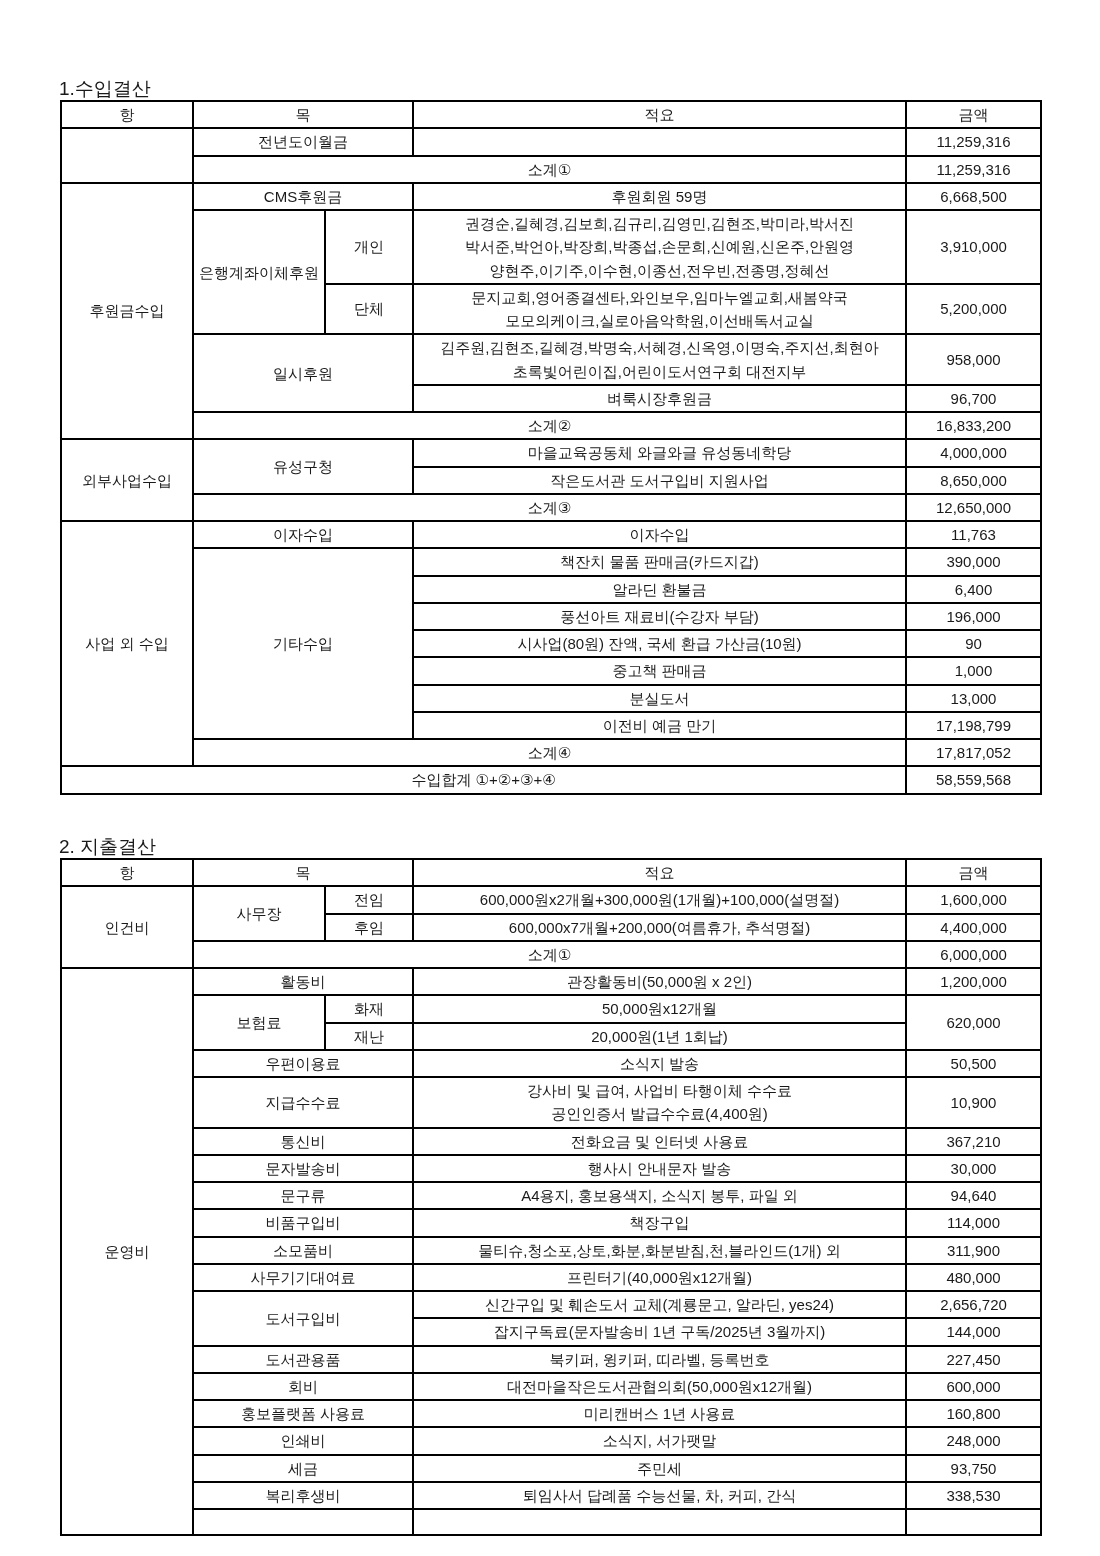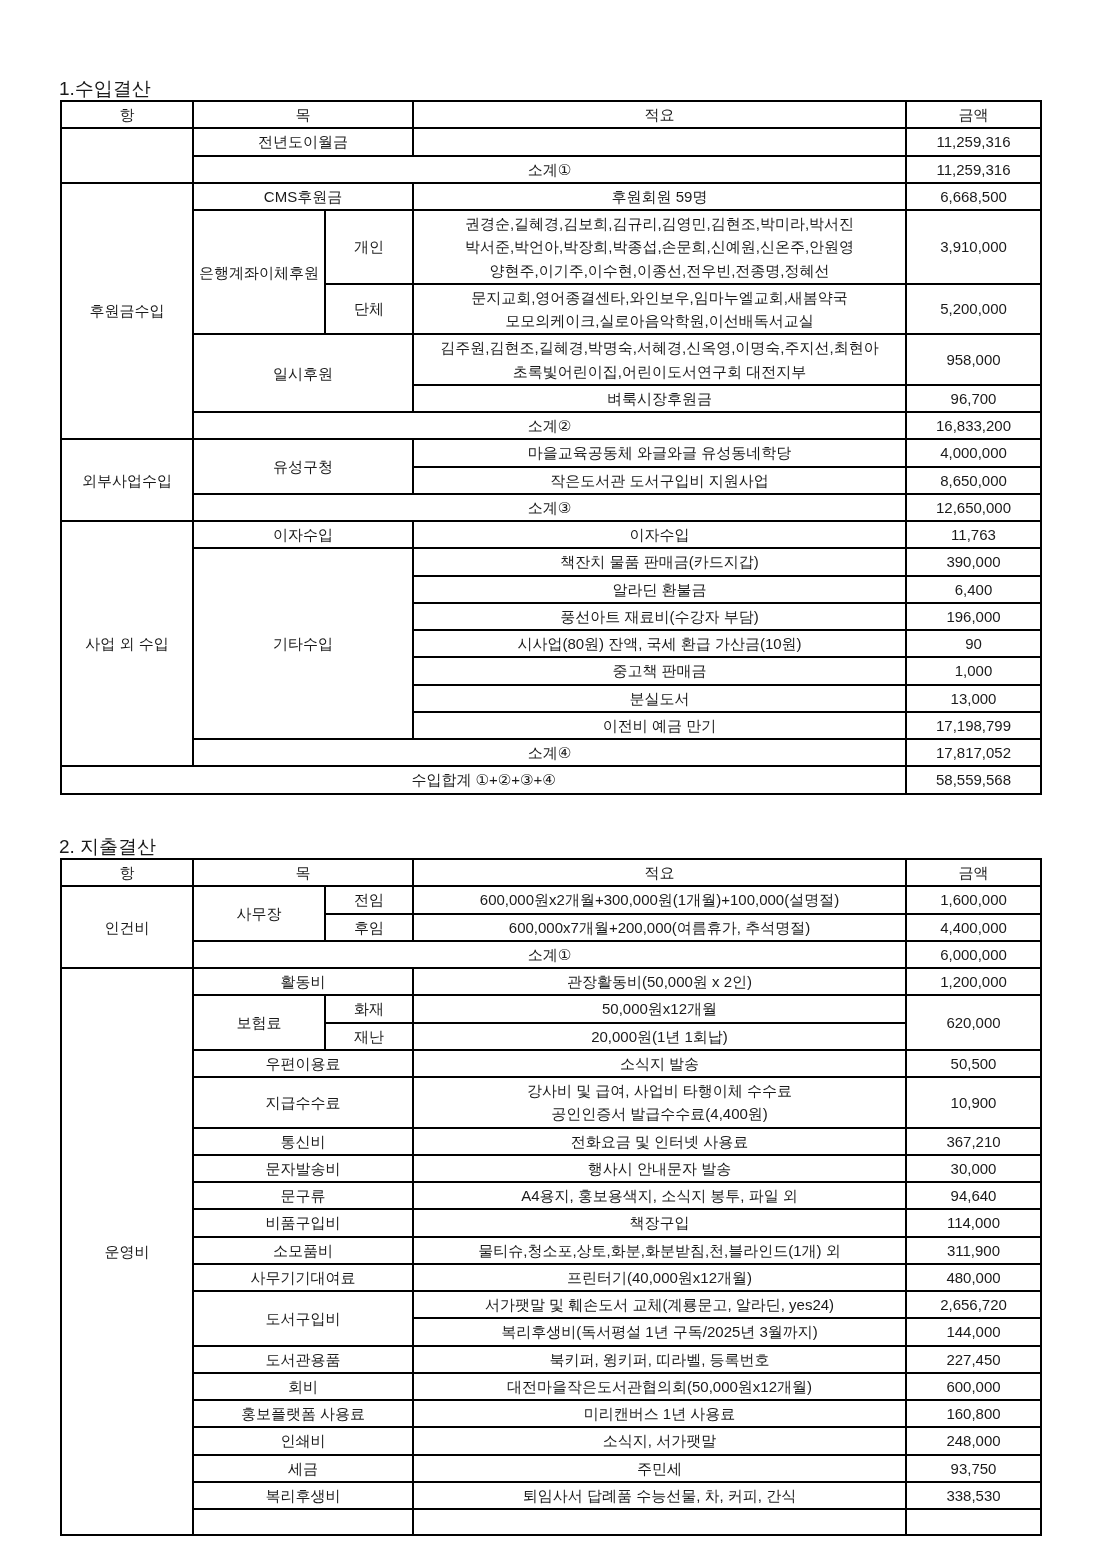--- a/index.html
+++ b/index.html
@@ -251,25 +251,25 @@
       <td>물티슈,청소포,상토,화분,화분받침,천,블라인드(1개) 외</td>
       <td class="r3 amt">311,900</td>
     </tr>
     <tr>
       <td colspan="2">사무기기대여료</td>
       <td>프린터기(40,000원x12개월)</td>
       <td class="r3 amt">480,000</td>
     </tr>
     <tr>
       <td rowspan="2" colspan="2">도서구입비</td>
-      <td>서가팻말 및 훼손도서 교체(계룡문고, 알라딘, yes24)</td>
+      <td>신간구입 및 훼손도서 교체(계룡문고, 알라딘, yes24)</td>
       <td class="r3 amt">2,656,720</td>
     </tr>
     <tr>
-      <td class="t1">복리후생비(독서평설 1년 구독/2025년 3월까지)</td>
+      <td class="t1">잡지구독료(문자발송비 1년 구독/2025년 3월까지)</td>
       <td class="t1 r3 amt">144,000</td>
     </tr>
     <tr>
       <td colspan="2">도서관용품</td>
       <td>북키퍼, 윙키퍼, 띠라벨, 등록번호</td>
       <td class="r3 amt">227,450</td>
     </tr>
     <tr>
       <td colspan="2">회비</td>
       <td>대전마을작은도서관협의회(50,000원x12개월)</td>

